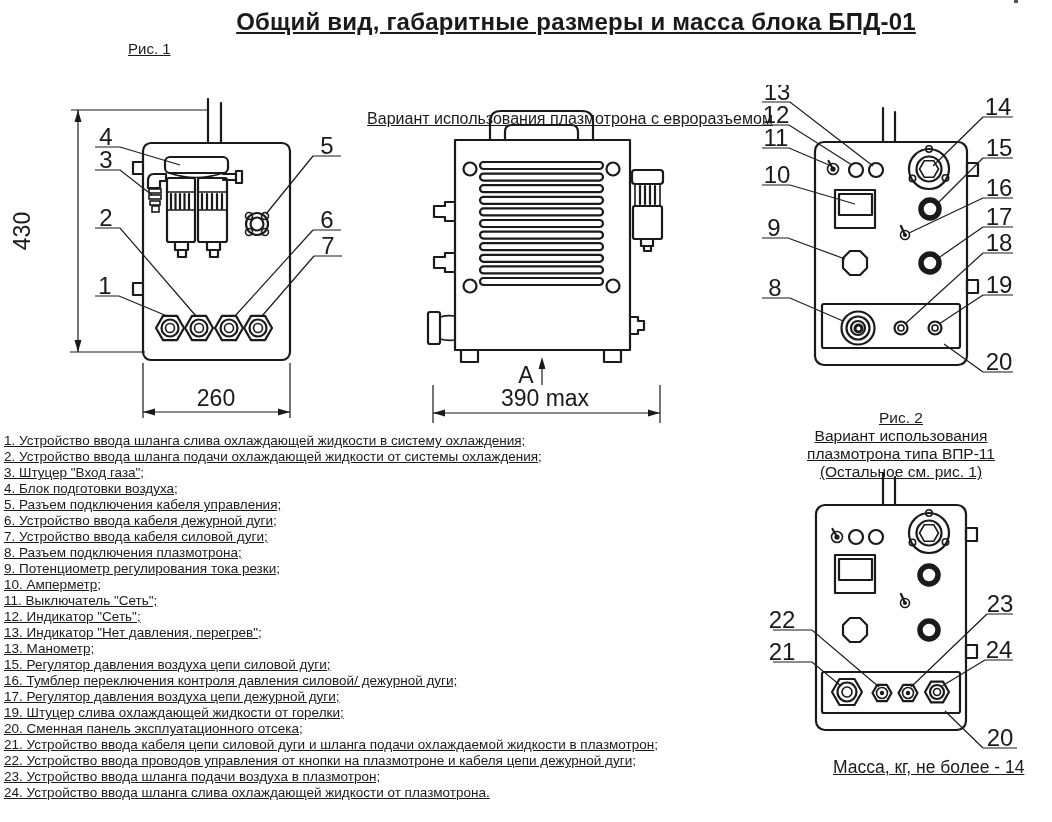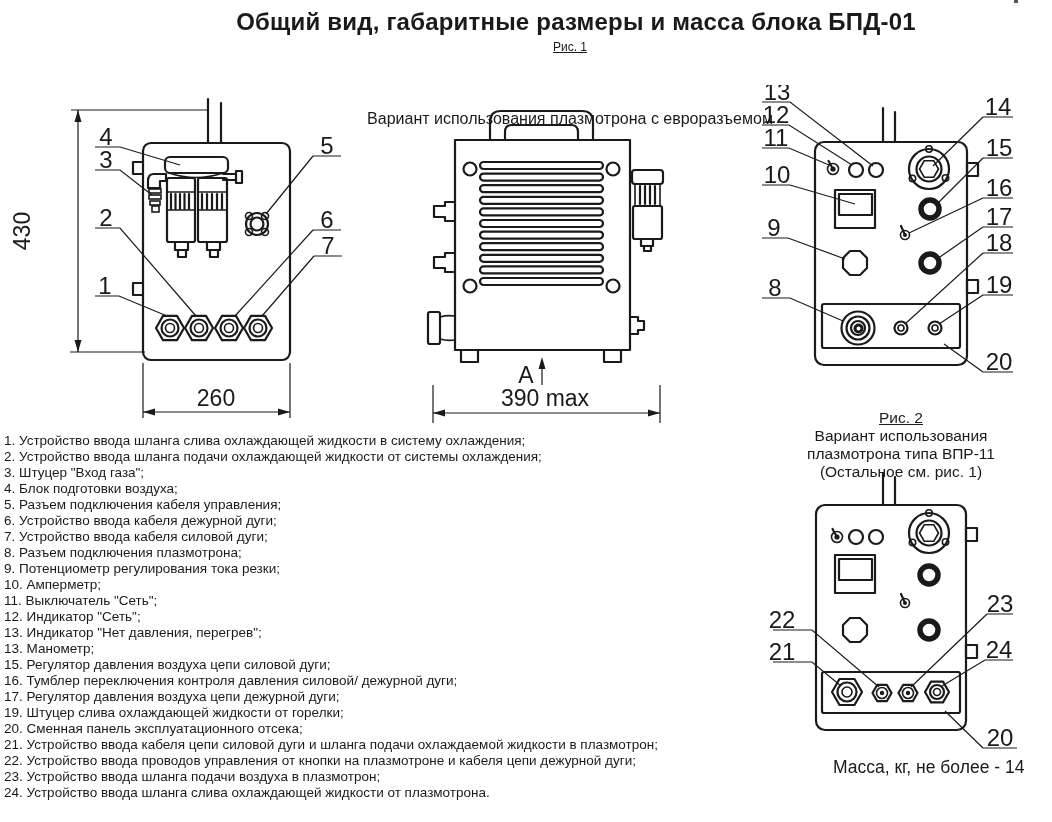--- a/index.html
+++ b/index.html
@@ -1,20 +1,20 @@
 <!DOCTYPE html>
 <html><head>
 <meta charset="utf-8">
 <style>
   html,body{margin:0;padding:0;background:#e8e8e8;}
   .page{position:relative;width:1052px;height:822px;background:#ffffff;
         font-family:"Liberation Sans",sans-serif;color:#1a1a1a;overflow:hidden;}
-  .abs{position:absolute;}
+  .abs{position:absolute;text-decoration:underline;}
   .title{top:8px;left:126px;width:900px;text-align:center;font-size:24px;font-weight:bold;letter-spacing:0.2px;}
-  .fig-label{top:40px;left:128px;width:884px;text-align:center;font-size:12px;text-decoration:underline;}
+  .fig-label{top:40px;left:128px;width:884px;text-align:left;font-size:15px;text-decoration:underline;}
   .fig-caption{top:62px;left:128px;width:884px;text-align:center;font-size:16px;margin-top:48px;}
   .fig2-block{top:409px;left:776px;width:250px;text-align:center;font-size:15.5px;line-height:18px;}
   .fig2-block .u{text-decoration:underline;}
   .legend{top:433px;left:4px;width:740px;font-size:13.5px;line-height:16px;}
   .legend div{white-space:nowrap;}
   .mass{top:757px;left:833px;font-size:17.5px;white-space:nowrap;}
   .speck{top:0;left:1014px;width:4px;height:3px;background:#555;}
   svg{position:absolute;}
   svg *{vector-effect:none;}
   .ln{stroke:#1a1a1a;fill:none;stroke-width:2.2px;stroke-linecap:round;stroke-linejoin:round;}

